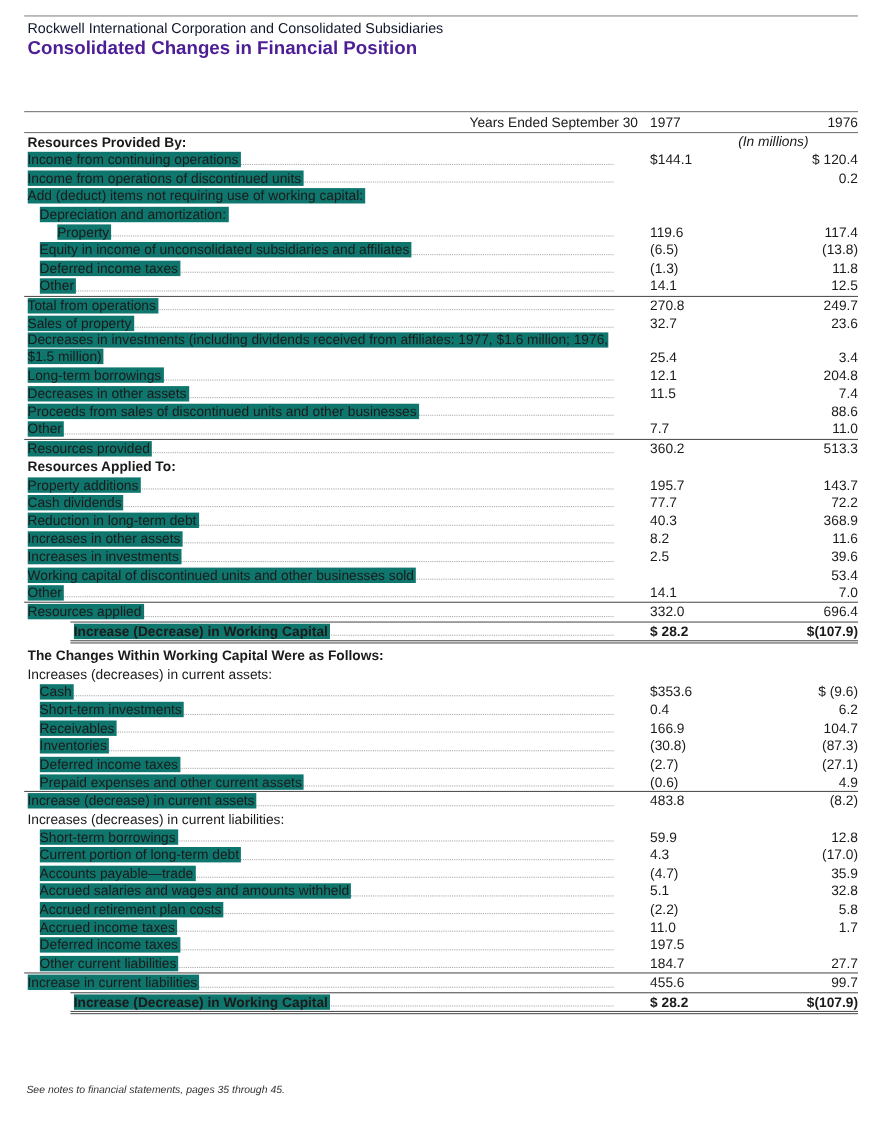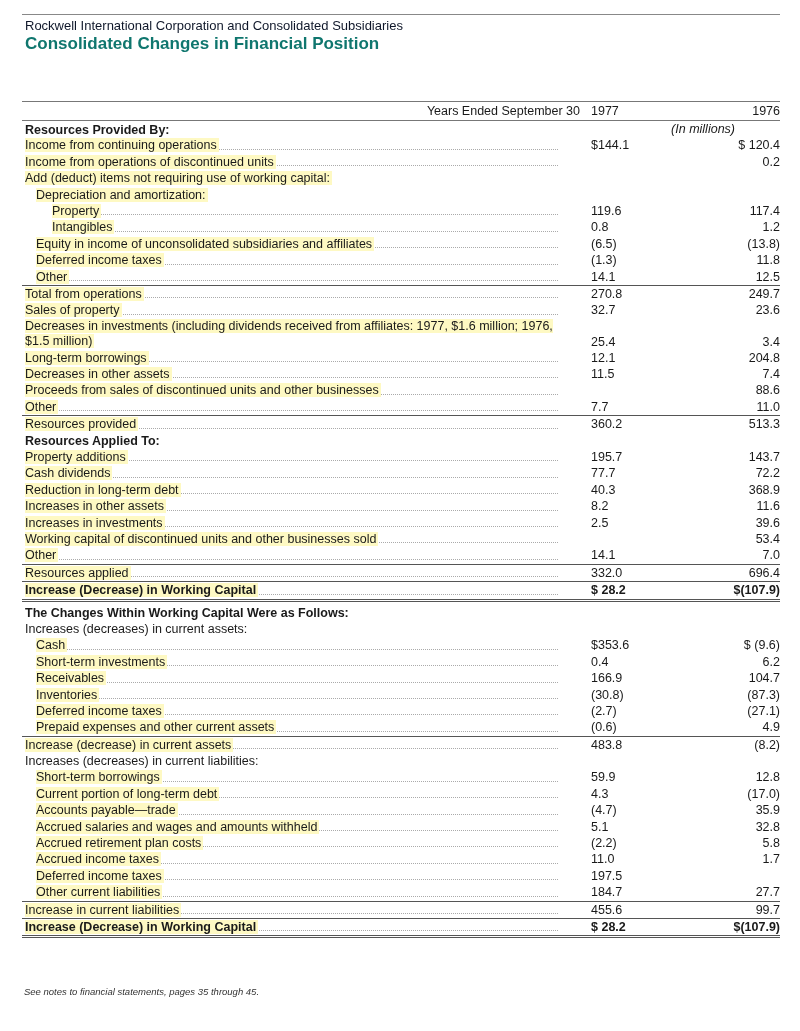--- a/index.html
+++ b/index.html
@@ -1,35 +1,35 @@
 <!DOCTYPE html>
 <html><head>
 <meta charset="utf-8">
 <style>
   html, body { margin:0; padding:0; background:#ffffff; }
   body { width:800px; height:1031px; position:relative; overflow:hidden; font-family:"Liberation Sans", sans-serif; color:#1a1a1a; }
   .toprule { position:absolute; left:22px; right:20px; top:14px; height:1px; background:#888; }
   .company { position:absolute; left:25px; top:18px; font-size:13px; color:#0f172a; }
-  .title { position:absolute; left:25px; top:34px; font-size:17px; font-weight:bold; color:#0f766e; }
+  .title { position:absolute; left:25px; top:34px; font-size:17px; font-weight:bold; color:#4c1d95; }
   .table { position:absolute; left:22px; top:101px; width:758px; }
   .hdr-rule { height:1px; background:#777; }
   .row { position:relative; height:16.4px; line-height:16.4px; font-size:12.5px; }
   .row .lbl { position:absolute; left:3px; top:0; right:222px; white-space:nowrap; overflow:hidden; }
-  .row .lbl .txt { background:#fef9c3; padding-right:2px; position:relative; z-index:1; }
+  .row .lbl .txt { background:#0f766e; padding-right:2px; position:relative; z-index:1; }
   .row .lbl.dots::after { content:""; position:absolute; left:0; right:0; bottom:4px; border-bottom:1px dotted #aaa; z-index:0; }
   .row .c1 { position:absolute; right:109px; top:0; width:80px; text-align:left; }
   .row .c2 { position:absolute; right:0; top:0; width:80px; text-align:right; }
   .row.tall { height:31px; }
   .row.tall .lbl { white-space:normal; line-height:15px; }
   .row.tall .c1, .row.tall .c2 { top:15px; }
   .bold { font-weight:bold; }
   .i1 .lbl { left:14px; }
   .i2 .lbl { left:30px; }
   .rule-top { border-top:1px solid #555; }
-  .dbl-bottom { border-bottom:3px double #555; }
+  .dbl-bottom { border-bottom:3px double #555;margin-left:42px; }
   .headrow .lbl { left:auto; right:200px; text-align:right; }
   .headrow { border-bottom:1px solid #777; height:18px; line-height:18px; }
   .units { font-style:italic;margin-left:28px; }
   .footnote { position:absolute; left:24px; top:986px; font-size:9.5px; font-style:italic; color:#333; }
 </style>
 </head>
 <body>
 
 <div class="toprule"></div>
 <div class="company">Rockwell International Corporation and Consolidated Subsidiaries</div>
@@ -62,25 +62,20 @@
         <span class="lbl"><span class="txt">Add (deduct) items not requiring use of working capital:</span></span>
       </div>
       <div class="row i1">
         <span class="lbl"><span class="txt">Depreciation and amortization:</span></span>
       </div>
       <div class="row i2">
         <span class="lbl dots"><span class="txt">Property</span></span>
         <span class="c1">119.6</span>
         <span class="c2">117.4</span>
       </div>
-      <div class="row i2">
-        <span class="lbl dots"><span class="txt">Intangibles</span></span>
-        <span class="c1">0.8</span>
-        <span class="c2">1.2</span>
-      </div>
       <div class="row i1">
         <span class="lbl dots"><span class="txt">Equity in income of unconsolidated subsidiaries and affiliates</span></span>
         <span class="c1">(6.5)</span>
         <span class="c2">(13.8)</span>
       </div>
       <div class="row i1">
         <span class="lbl dots"><span class="txt">Deferred income taxes</span></span>
         <span class="c1">(1.3)</span>
         <span class="c2">11.8</span>
       </div>

